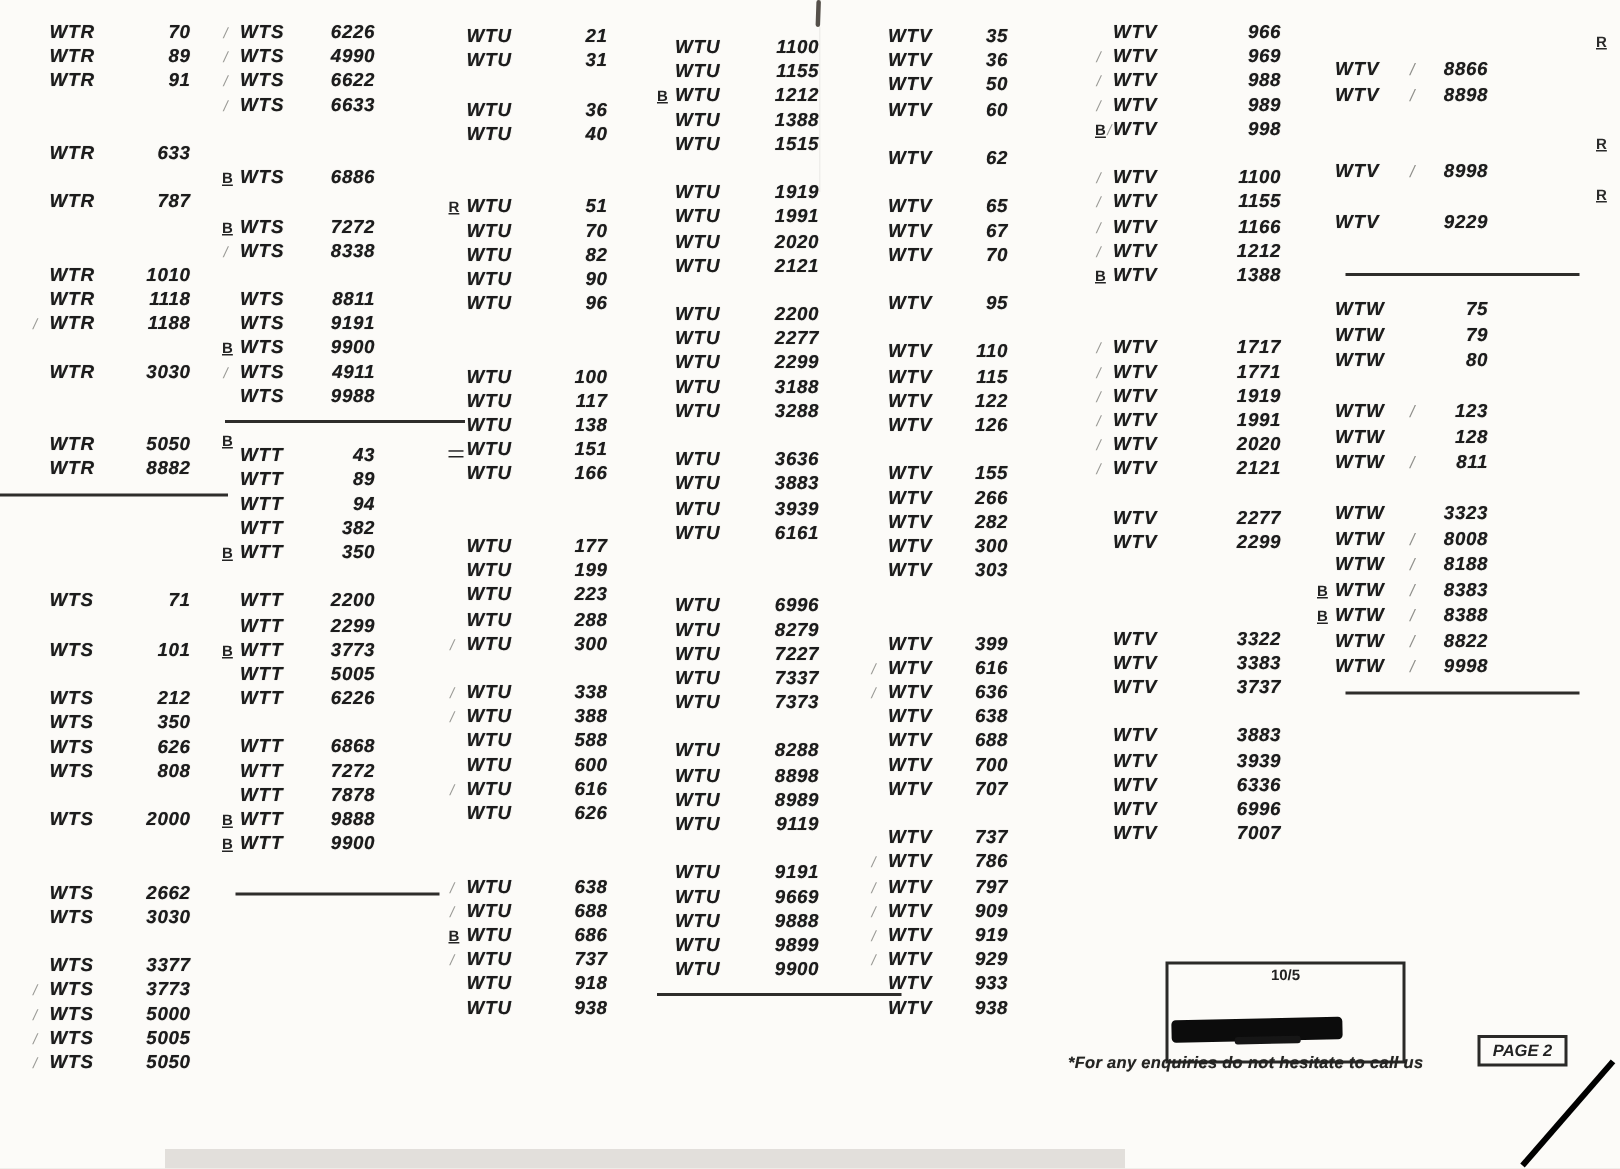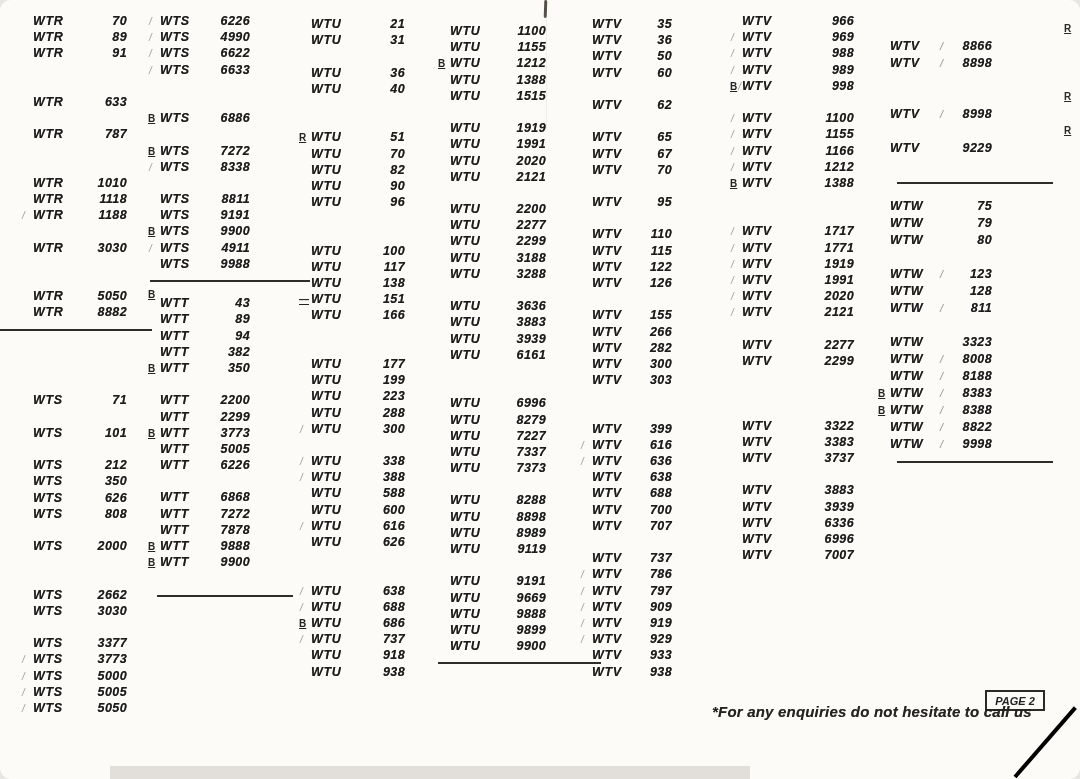--- a/index.html
+++ b/index.html
@@ -1,17 +1,17 @@
 <!DOCTYPE html>
 <html><head>
 <meta charset="utf-8">
 <style>
   html,body{margin:0;padding:0;background:#e8e6e2;}
   .page{position:relative;width:1080px;height:779px;background:#fcfbf8;overflow:hidden;
-        font-family:"Liberation Sans", sans-serif;color:#1c1c1c;border-radius:11px;}
+        font-family:"Liberation Sans", sans-serif;color:#1c1c1c;}
   
   .col{position:absolute;}
   .row{position:relative;display:flex;align-items:baseline;height:var(--rh,16.2px);}
   .row.blank{}
   .mk{flex:0 0 12px;display:flex;align-items:baseline;font-size:10px;line-height:12px;
       font-weight:700;font-style:normal;color:#242424;overflow:visible;white-space:nowrap;}
   .mk .m{text-decoration:underline;}
   .mk .s{color:#9a9a96;font-weight:400;font-style:italic;margin-left:1px;}
   .pf{flex:0 0 46px;font-weight:700;font-style:italic;font-size:12.5px;letter-spacing:.6px;
       text-shadow:0 0 .5px rgba(0,0,0,.55);}
@@ -47,21 +47,21 @@
         border:2px solid #2a2a28;box-sizing:border-box;}
   .stamp-label{position:absolute;left:0;right:0;top:2px;text-align:center;
         font-size:10px;font-weight:700;color:#222;}
   .redaction{position:absolute;left:2px;top:36px;width:114px;height:15px;background:#0c0c0c;
         border-radius:3px;transform:rotate(-1.2deg);}
   .redaction:after{content:"";position:absolute;left:42px;top:12px;width:44px;height:5px;
         background:#161616;border-radius:2px;}
   .page-badge{position:absolute;left:985px;top:690px;width:56px;height:17px;
         border:2px solid #2a2a28;box-sizing:content-box;display:flex;align-items:center;
         justify-content:center;font-size:11px;font-weight:700;font-style:italic;color:#222;}
-  .footer-line{position:absolute;font-size:15px;font-weight:700;font-style:italic;
+  .footer-line{position:absolute;font-size:11px;font-weight:700;font-style:italic;
         color:#242422;letter-spacing:.2px;text-shadow:0 0 .5px rgba(0,0,0,.5);}
   .f1{left:712px;top:703px;}
   .f2{left:700px;top:721px;}
 </style>
 </head>
 <body>
 
 <div class="page">
   <div id="columns">
       <div class="col c0" style="left: 21px; top: 14px; --rh: 16.2px;">
@@ -1404,20 +1404,24 @@
         </div>
         <div class="row rulerow">
           <div class="rl rl-e"></div>
         </div>
       </div>
     </div>
 
   <div class="tick"></div>
   <div class="fold"></div>
 
+  <div class="stamp-box">
+    <div class="stamp-label">10/5</div>
+    <div class="redaction"></div>
+  </div>
 
   <div class="page-badge">PAGE 2</div>
 
   <div class="footer-line f1">*For any enquiries do not hesitate to call us</div>
 
   <div class="corner-line"></div>
   <div class="bottom-shadow"></div>
 </div>
 
 </body></html>

